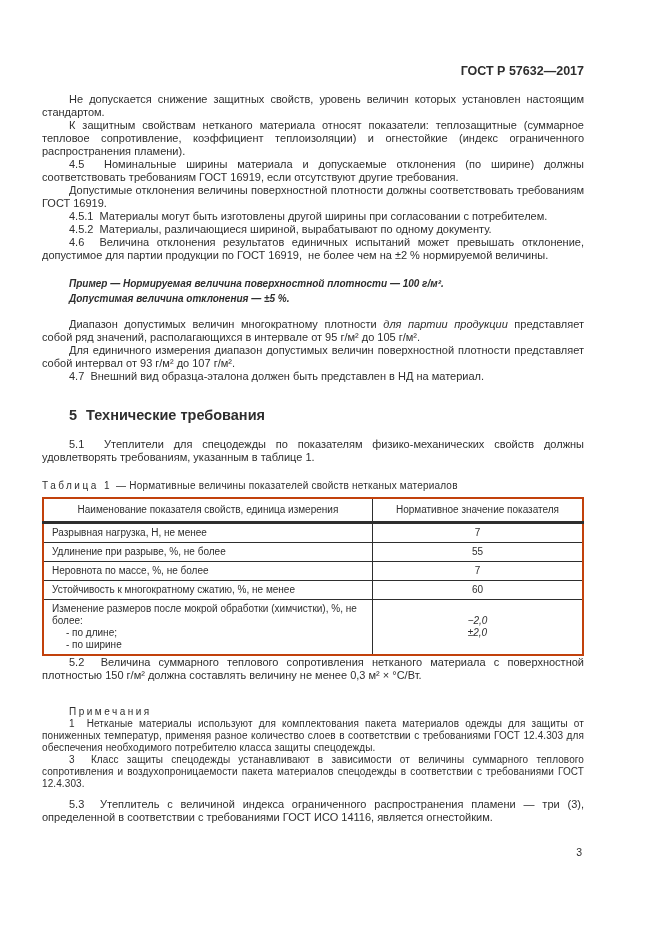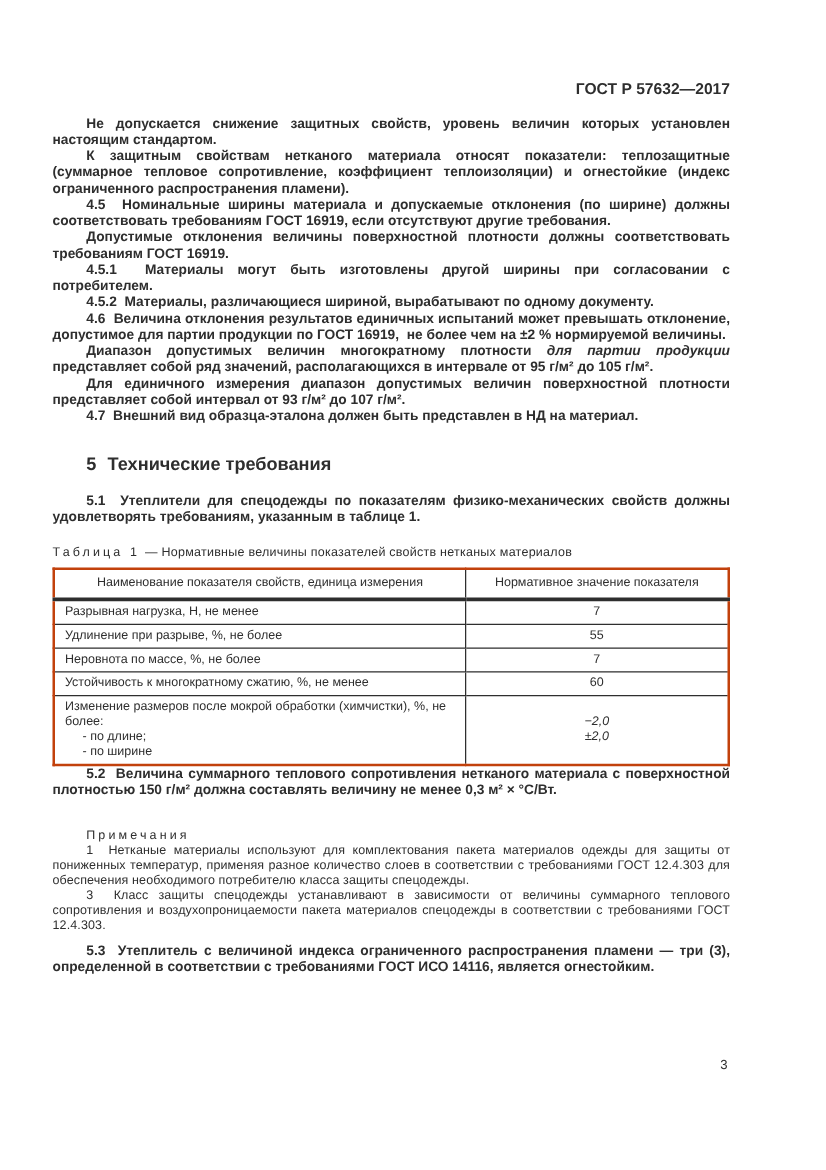--- a/index.html
+++ b/index.html
@@ -19,21 +19,20 @@
     font-size:12.5px;
     line-height:15px;
     margin:0 0 14px 0;
   }
   .p {
     font-size:11px;
     line-height:13px;
     text-align:justify;
     text-indent:27px;
     margin:0;
-    font-weight:bold;
   }
   .italic { font-style:italic; }
   .example {
     margin:14px 0 12px 27px;
     font-size:10px;
     line-height:15px;
     font-weight:bold;
     font-style:italic;
   }
   .h5 {
@@ -96,20 +95,24 @@
   <div class="doc-header">ГОСТ Р 57632—2017</div>
 
   <p class="p">Не допускается снижение защитных свойств, уровень величин которых установлен настоящим стандартом.</p>
   <p class="p">К защитным свойствам нетканого материала относят показатели: теплозащитные (суммарное тепловое сопротивление, коэффициент теплоизоляции) и огнестойкие (индекс ограниченного распространения пламени).</p>
   <p class="p">4.5&nbsp; Номинальные ширины материала и допускаемые отклонения (по ширине) должны соответствовать требованиям ГОСТ 16919, если отсутствуют другие требования.</p>
   <p class="p">Допустимые отклонения величины поверхностной плотности должны соответствовать требованиям ГОСТ 16919.</p>
   <p class="p">4.5.1&nbsp; Материалы могут быть изготовлены другой ширины при согласовании с потребителем.</p>
   <p class="p">4.5.2&nbsp; Материалы, различающиеся шириной, вырабатывают по одному документу.</p>
   <p class="p">4.6&nbsp; Величина отклонения результатов единичных испытаний может превышать отклонение, допустимое для партии продукции по ГОСТ 16919,&nbsp; не более чем на ±2 % нормируемой величины.</p>
 
+  <div class="example">
+    <div>Пример — Нормируемая величина поверхностной плотности — 100 г/м².</div>
+    <div>Допустимая величина отклонения — ±5 %.</div>
+  </div>
 
   <p class="p"><span>Диапазон допустимых величин многократному плотности </span><span class="italic">для партии продукции</span><span> представляет собой ряд значений, располагающихся в интервале от 95 г/м² до 105 г/м².</span></p>
   <p class="p">Для единичного измерения диапазон допустимых величин поверхностной плотности представляет собой интервал от 93 г/м² до 107 г/м².</p>
   <p class="p">4.7&nbsp; Внешний вид образца-эталона должен быть представлен в НД на материал.</p>
 
   <div class="h5">
     <span class="h5num">5</span><span>Технические требования</span>
   </div>
 
   <p class="p">5.1&nbsp; Утеплители для спецодежды по показателям физико-механических свойств должны удовлетворять требованиям, указанным в таблице 1.</p>

